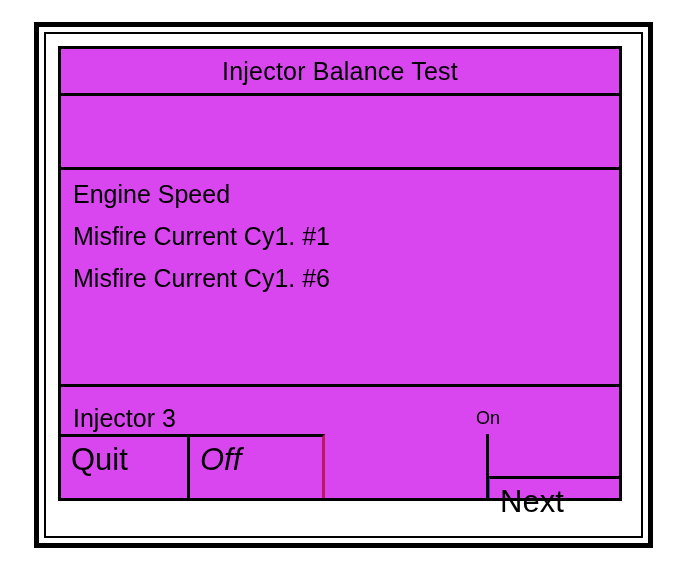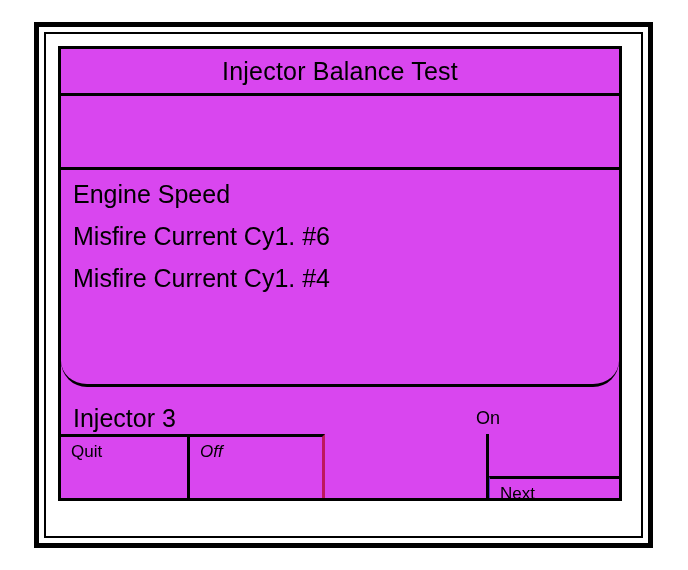--- a/index.html
+++ b/index.html
@@ -68,21 +68,20 @@
     height: 74px;
     border-bottom: 3px solid #000000;
     box-sizing: border-box;
   }
 
   .pid-list {
     box-sizing: border-box;
     border-bottom: 3px solid #000000;
     padding-top: 3px;
     height: 217px;
-    border-radius: 26px;
   }
   .pid-row {
     height: 42px;
     display: flex;
     align-items: center;
     padding-left: 12px;
     box-sizing: border-box;
   }
   .pid-label {
     font-size: 25px;
@@ -127,21 +126,21 @@
     position: absolute;
     top: 0;
     bottom: 0;
     box-sizing: border-box;
     display: flex;
     align-items: flex-start;
     padding-left: 10px;
     padding-top: 5px;
   }
   .softkey .sk-label {
-    font-size: 17px;
+    font-size: 31px;
     white-space: nowrap;
   }
   .sk-quit {
     left: 0;
     width: 129px;
     border-top: 3px solid #000000;
     border-right: 3px solid #000000;
   }
   .sk-off {
     left: 129px;
@@ -179,31 +178,31 @@
         <span></span>
       </div>
 
       <div class="pid-list">
 
         <div class="pid-row">
           <span class="pid-label">Engine Speed</span>
           <span class="pid-value"></span>
         </div>
 
+        <div class="pid-row">
+          <span class="pid-label">Misfire Current Cy1. #1</span>
+          <span class="pid-value"></span>
+        </div>
 
         <div class="pid-row">
           <span class="pid-label">Misfire Current Cy1. #6</span>
           <span class="pid-value"></span>
         </div>
 
 
-        <div class="pid-row">
-          <span class="pid-label">Misfire Current Cy1. #4</span>
-          <span class="pid-value"></span>
-        </div>
 
       </div>
 
       <div class="injector-row">
         <span class="injector-label">Injector 3</span>
         <span class="injector-state">On</span>
       </div>
 
       <div class="button-bar">
 

